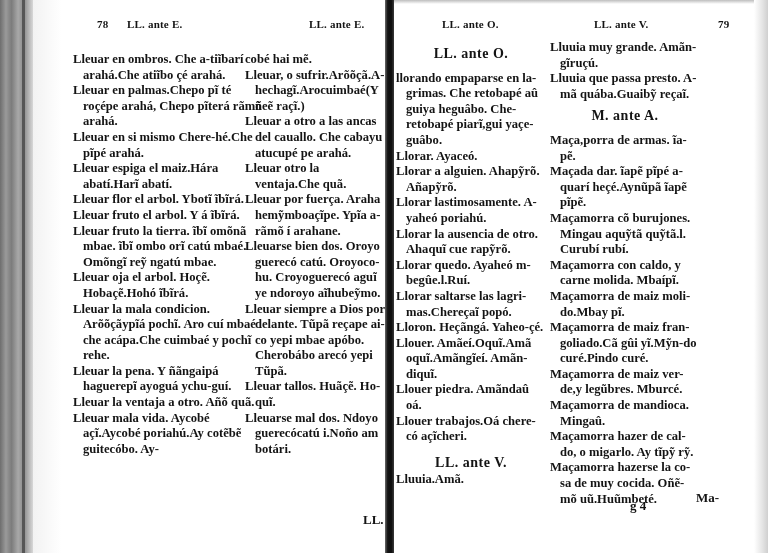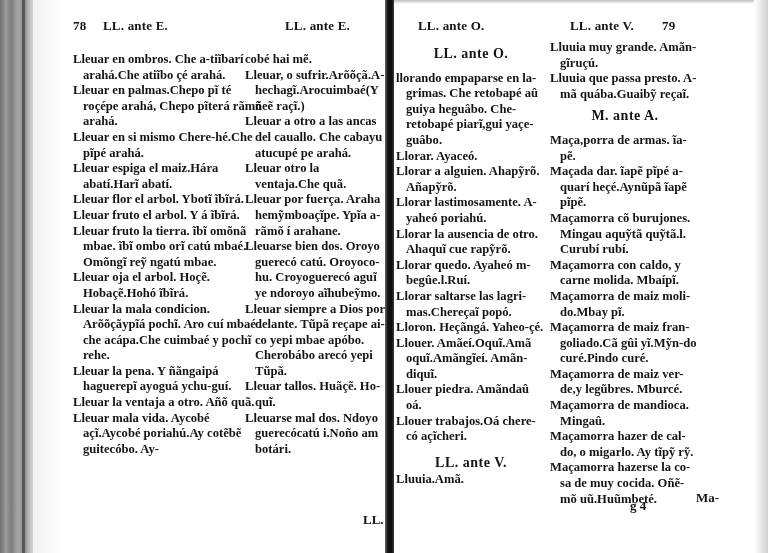--- a/index.html
+++ b/index.html
@@ -22,21 +22,21 @@
   .page-left { left:33px; width:352px; background:linear-gradient(90deg,#f2f2f2 0%,#ffffff 8%,#ffffff 100%); }
   .page-right { left:394px; width:374px; background:linear-gradient(90deg,#ffffff 0%,#ffffff 94%,#ececec 100%);padding-left:20px; }
   .gutter {
     position:absolute; left:385px; top:0; width:9px; height:553px;
     background:linear-gradient(90deg,#6a6a6a 0%,#141414 30%,#0d0d0d 70%,#3a3a3a 100%);
   }
   .top-edge { position:absolute; left:394px; top:0; width:374px; height:4px; background:linear-gradient(180deg,#bdbdbd,#ffffff); }
   .right-edge { position:absolute; left:754px; top:0; width:14px; height:553px; background:linear-gradient(90deg,#ffffff,#e4e4e4 60%,#cfcfcf); }
 
   .head {
-    position:absolute; top:18px; font-size:13px; font-weight:bold; letter-spacing:0.2px; white-space:nowrap;
+    position:absolute; top:18px; font-size:11px; font-weight:bold; letter-spacing:0.2px; white-space:nowrap;margin-left:24px;
   }
   .col {
     position:absolute; font-size:12.6px; line-height:15.6px; font-weight:bold;
   }
   .entry { margin:0; text-indent:-10px; padding-left:10px; }
   .section {
     text-align:center; font-size:14px; font-weight:bold; margin:6px 0 9px 0; letter-spacing:0.5px;
   }
   .sig { position:absolute; font-size:13px; font-weight:bold; }
   .catch { position:absolute; font-size:13px; font-weight:bold; }
@@ -79,21 +79,21 @@
   </div>
 
   <div class="catch" style="left:330px; top:512px;">LL.</div>
 </div>
 
 <div class="gutter"></div>
 
 <div class="page page-right">
   <div class="head" style="left:24px;">LL. ante O.</div>
   <div class="head" style="left:176px;">LL. ante V.</div>
-  <div class="head" style="left:268px;">79</div>
+  <div class="head" style="left:300px;">79</div>
 
   <div class="col" style="left:2px; top:40px; width:150px;">
     <div class="section">LL. ante O.</div>
     <p class="entry">llorando empaparse en la-grimas. Che retobapé aû guiya heguâbo. Che-retobapé piarĩ,gui yaçe-guâbo.</p>
     <p class="entry">Llorar. Ayaceó.</p>
     <p class="entry">Llorar a alguien. Ahapỹrõ. Añapỹrõ.</p>
     <p class="entry">Llorar lastimosamente. A-yaheó poriahú.</p>
     <p class="entry">Llorar la ausencia de otro. Ahaquĩ cue rapỹrõ.</p>
     <p class="entry">Llorar quedo. Ayaheó m-begûe.l.Ruí.</p>
     <p class="entry">Llorar saltarse las lagri-mas.Chereçaĩ popó.</p>

